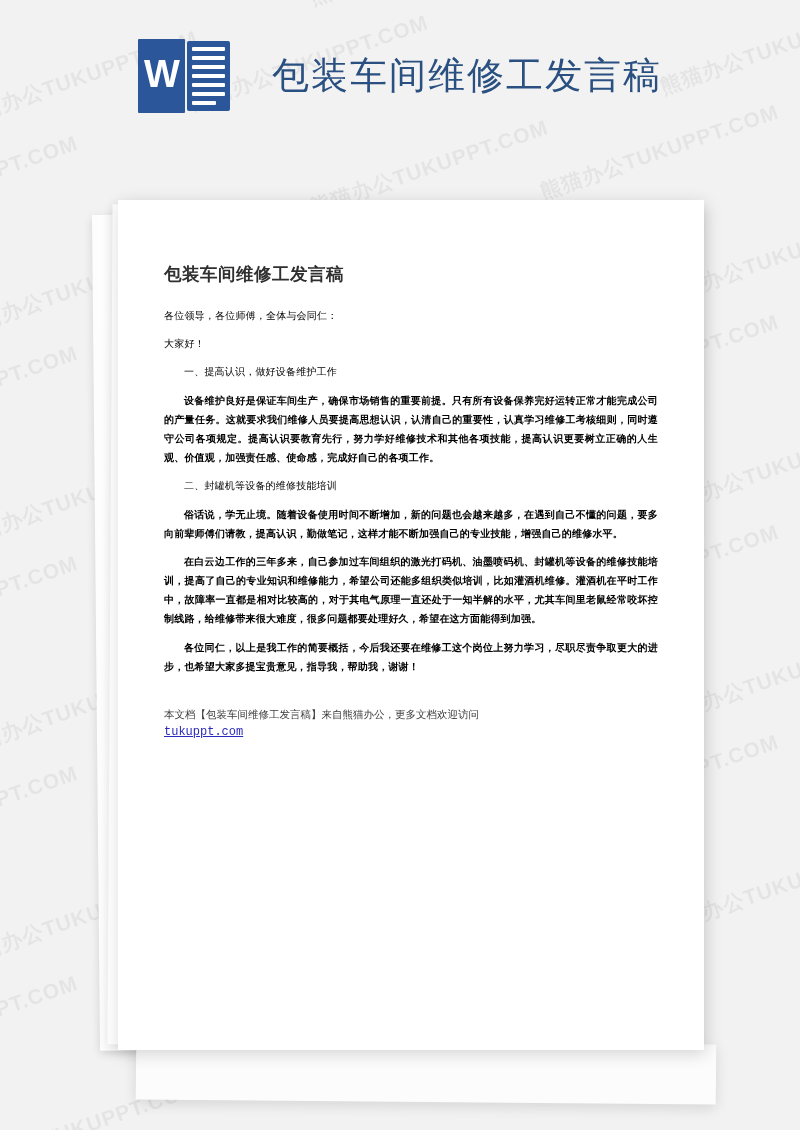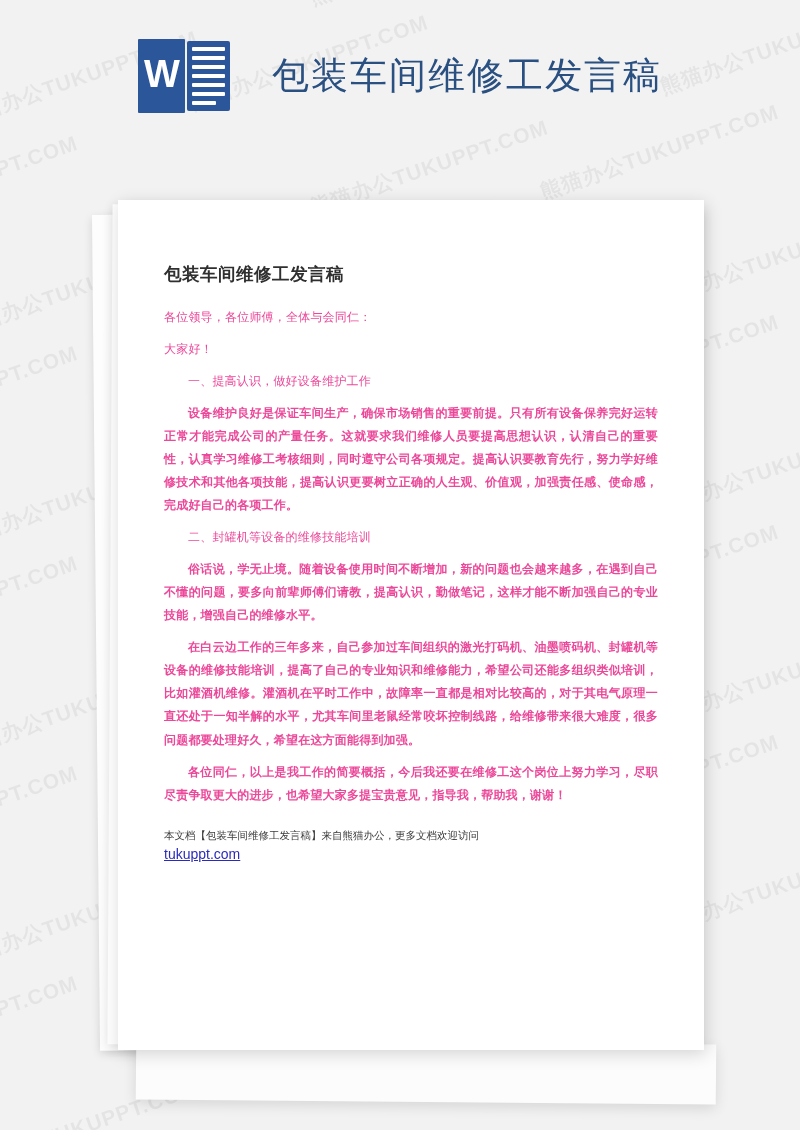--- a/index.html
+++ b/index.html
@@ -163,44 +163,44 @@
   .doc-title {
     font-family: "Liberation Serif", "DejaVu Serif", serif;
     font-size: 17.5px;
     font-weight: 700;
     color: #2f2f2f;
     letter-spacing: 0.5px;
     margin-bottom: 20px;
   }
 
   .doc-p {
-    font-size: 12px;
+    font-size: 10px;
     line-height: 1.92;
     text-align: justify;
     text-justify: inter-ideograph;
-    color: #ec4899;
+    color: #000000;
     margin-bottom: 9px;
     letter-spacing: 0.2px;
   }
   .doc-p.indent { text-indent: 2em; font-weight: bold; }
   .doc-p.heading { text-indent: 2em; }
 
   .doc-footer-note {
-    margin-top: 20px;
+    margin-top: 30px;
     font-family: "Liberation Sans", "DejaVu Sans", sans-serif;
     font-size: 10.5px;
     line-height: 1.6;
     color: #3c3c3c;
   }
   .doc-footer-link {
     display: inline-block;
     color: #2b2bbb;
     text-decoration: underline;
-    font-family: Liberation Sans, sans-serif;
-    font-size: 14px;
+    font-family: Liberation Mono, monospace;
+    font-size: 12px;
   }
 </style>
 </head>
 <body>
 
 <div class="watermark-layer" id="wm-layer">
     <div class="wm-row" style="top: 0px; left: -160px;"><span>熊猫办公TUKUPPT.COM</span></div>
     <div class="wm-row" style="top: 105px; left: -40px;"><span>熊猫办公TUKUPPT.COM</span><span>熊猫办公TUKUPPT.COM</span></div>
     <div class="wm-row" style="top: 210px; left: -160px;"><span>熊猫办公TUKUPPT.COM</span><span>熊猫办公TUKUPPT.COM</span></div>
     <div class="wm-row" style="top: 315px; left: -40px;"><span>熊猫办公TUKUPPT.COM</span><span>熊猫办公TUKUPPT.COM</span><span>熊猫办公TUKUPPT.COM</span></div>

